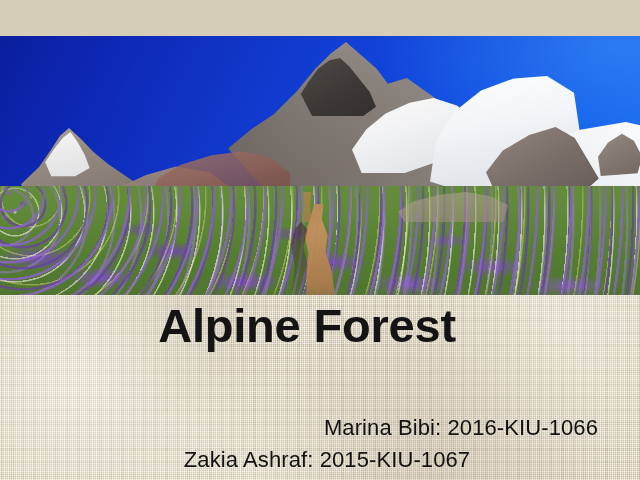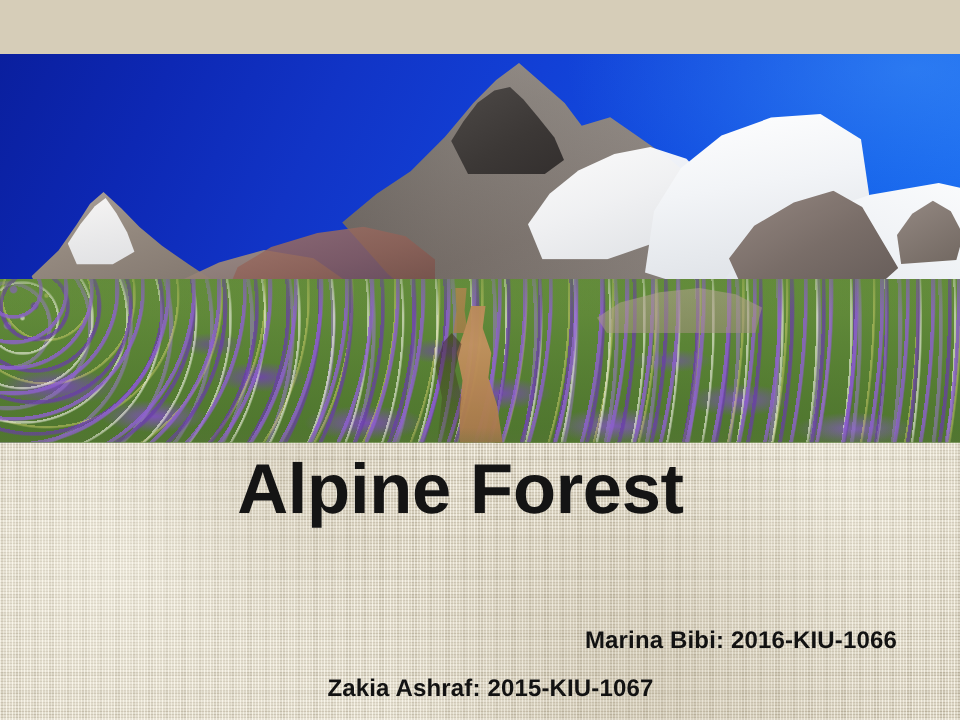--- a/index.html
+++ b/index.html
@@ -234,21 +234,21 @@
     text-align:center;
     font-size:47px;line-height:48px;font-weight:bold;
     color:#141414;letter-spacing:-0.2px;
     padding-right:26px;box-sizing:border-box;
   }
   #credits{
     position:absolute;right:42px;top:376px;width:420px;
     text-align:right;
   }
   .credit-line{
-    font-size:16px;line-height:32px;font-weight:bold;
+    font-size:22px;line-height:32px;font-weight:normal;
     color:#121212;letter-spacing:0.1px;
     white-space:nowrap;
   }
   #credits .credit-line:last-child{
     text-align:center;
     padding-right:122px;
   }
 </style>
 </head>
 <body>

